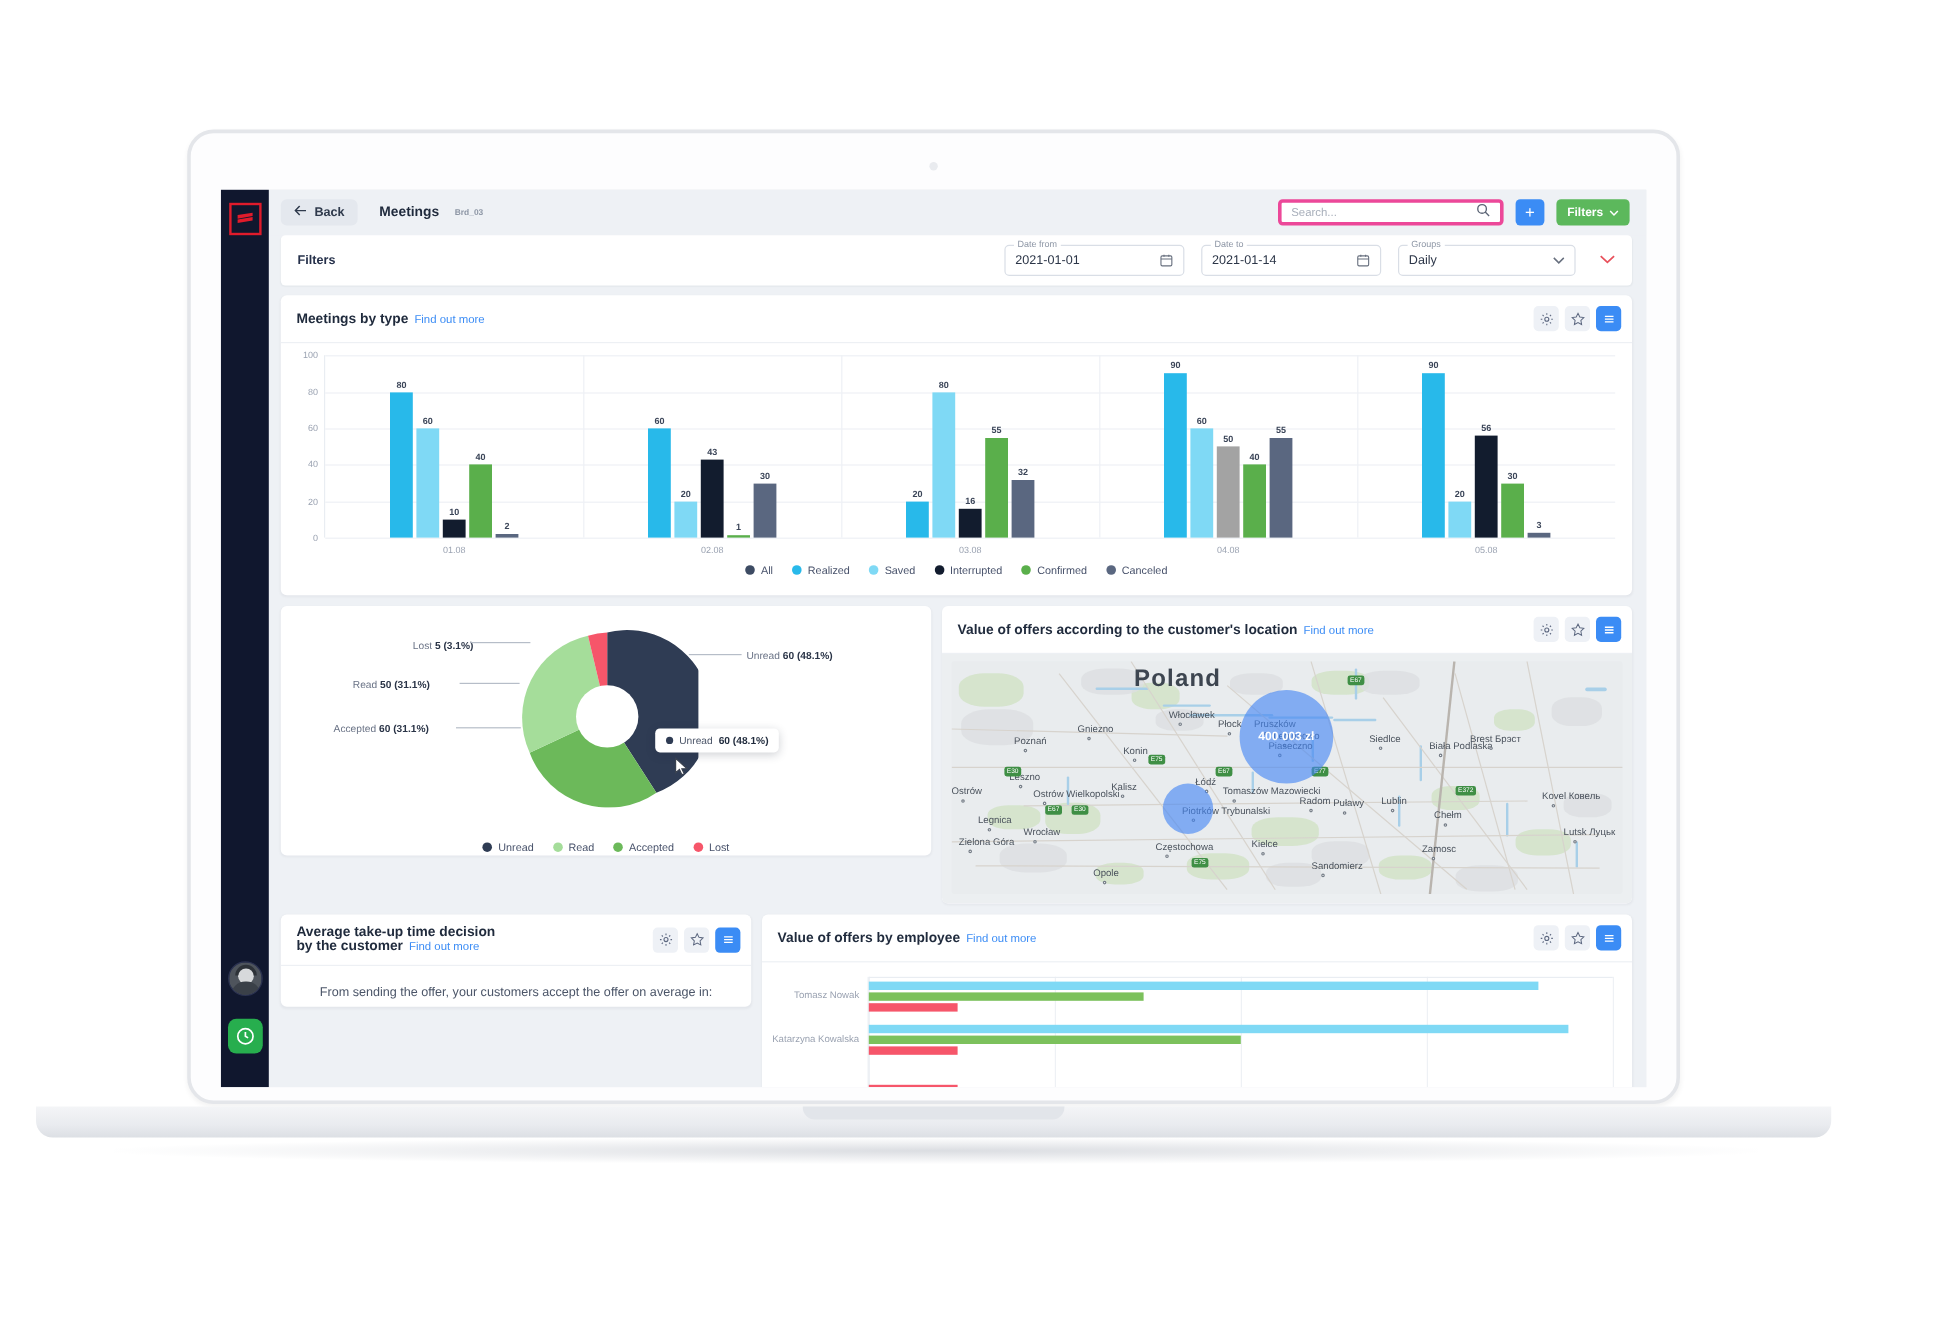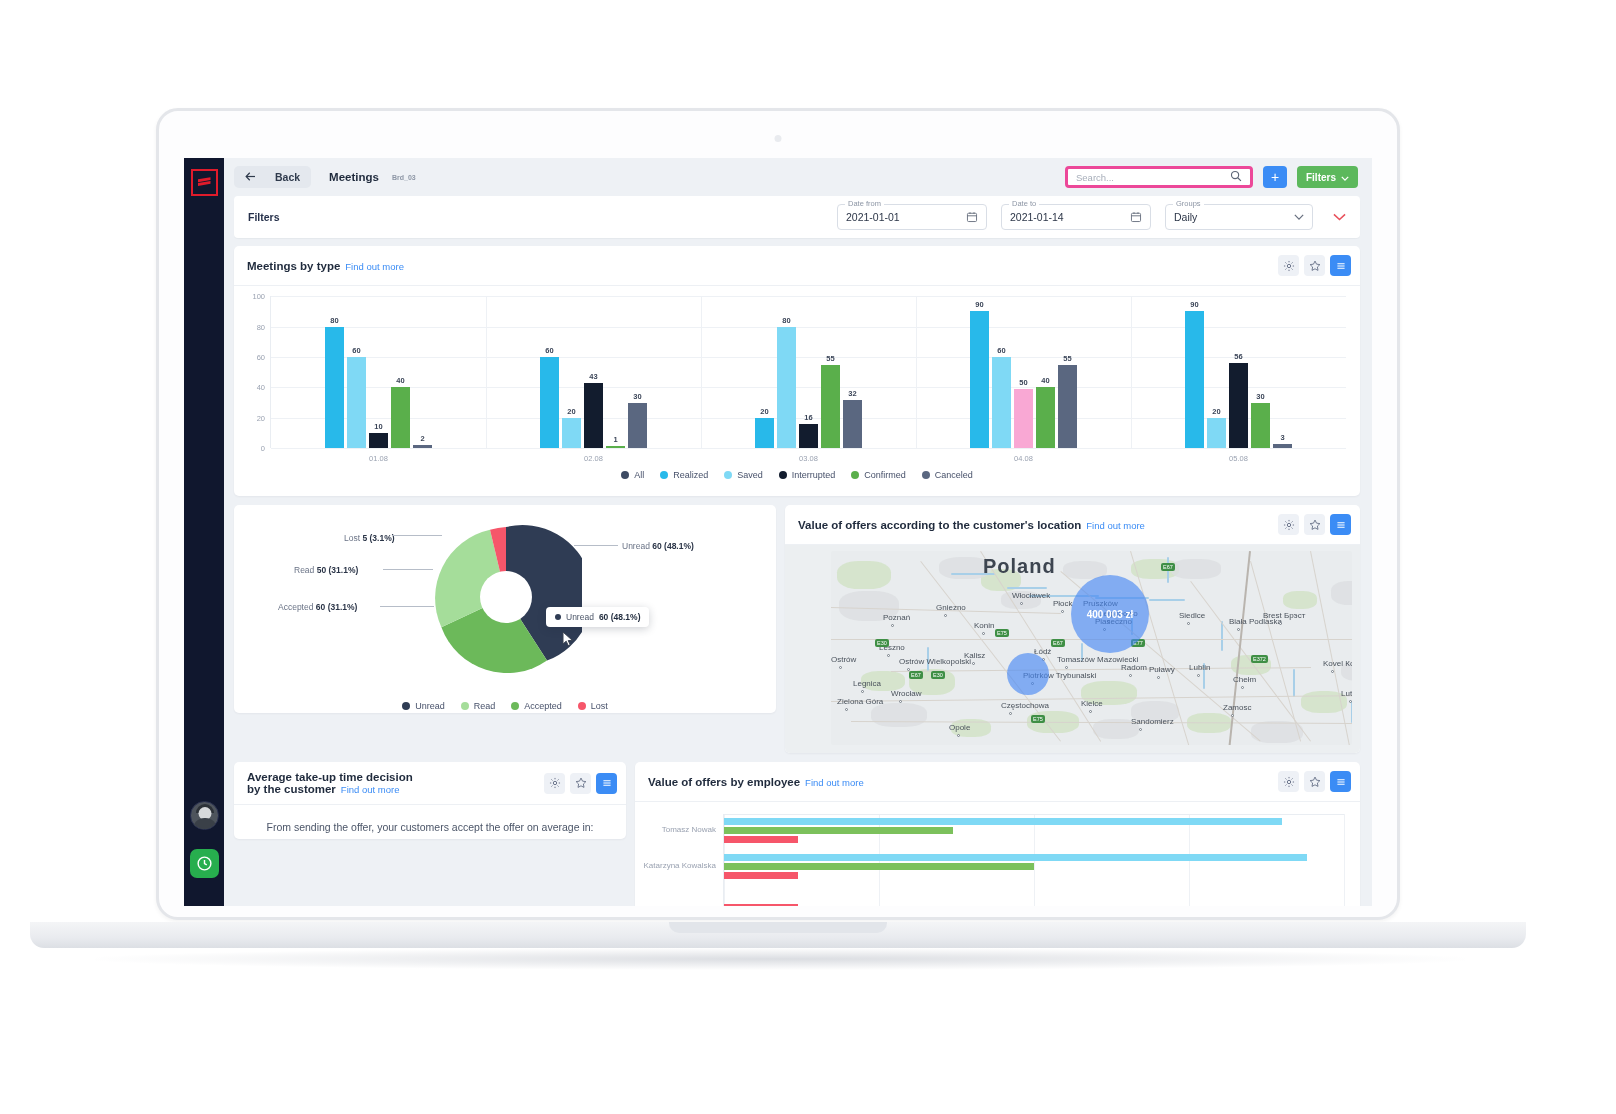--- a/index.html
+++ b/index.html
@@ -88,21 +88,21 @@
 
   
   .main{ flex:1; background:#eef1f5; display:flex; flex-direction:column; overflow:hidden; }
 
   
   .topbar{
     height:38px; flex:0 0 38px; background:#eef1f5;
     display:flex; align-items:center; padding: 0 14px 0 10px; gap:10px;
   }
   .back-btn{
-    display:flex; align-items:flex-end; gap:19px;
+    display:flex; align-items:flex-end; gap:6px;
     background:#e4e8ee; color:#2f3a4c; border:none; border-radius:5px;
     padding:5px 11px; font-size:10.5px; font-weight:600; cursor:pointer;
     font-family:"Liberation Sans", sans-serif;
   }
   .page-title{ font-size:11.5px; font-weight:700; color:#1f2a3c; margin-left:8px; }
   .page-subtitle{ font-size:7px; color:#8d96a5; margin-left:3px; font-weight:600;}
   .topbar-spacer{flex:1;}
   .search-wrap{
     position:relative; width:188px; height:22px;
     background:#fff; border:3px solid #ec4899; border-radius:4px;
@@ -215,21 +215,21 @@
   .leader{ position:absolute; background:#b6bdc8; height:1px; }
   .tooltip{
     position:absolute; background:#fff; border-radius:4px; padding:5px 9px;
     box-shadow:0 2px 8px rgba(30,40,60,.22); font-size:8.5px; color:#4b5568;
     display:flex; align-items:center; gap:5px; white-space:nowrap;
   }
   .tooltip b{ color:#1f2a3c; }
 
   
   .map-body{ height:208px; position:relative; overflow:hidden; background:#eceff1; }
-  .map-canvas{ position:absolute; inset:6px 8px 8px 8px; overflow:hidden; border-radius:2px;margin-left:38px;}
+  .map-canvas{ position:absolute; inset:6px 8px 8px 8px; overflow:hidden; border-radius:2px;}
   .map-label{ position:absolute; font-size:7px; color:#5d6773; white-space:nowrap; }
   .map-label.big{ font-size:20px; font-weight:700; color:#3d4550; letter-spacing:1px; }
   .map-label.city{ font-size:8px; color:#4a525c; }
   .map-road{ position:absolute; background:#d7d3cd; height:1.2px; transform-origin:0 0; }
   .map-water{ position:absolute; background:#a8cfe8; }
   .map-green{ position:absolute; background:#cfe2c2; border-radius:40%; opacity:.75;}
   .map-gray{ position:absolute; background:#dcdfe1; border-radius:40%; opacity:.8;}
   .hwy{
     position:absolute; background:#3f8f45; color:#fff; font-size:5.5px;
     border-radius:2px; padding:0 2px; line-height:8px; height:8px;
@@ -477,21 +477,21 @@
                     </div>
                     <div class="xlab">03.08</div>
                   </div>
                   <div class="bgroup">
                     <div class="bar" style="height: 136.8px; background: rgb(40, 185, 234);">
                       <span class="v">90</span>
                     </div>
                     <div class="bar" style="height: 91.2px; background: rgb(127, 217, 245);">
                       <span class="v">60</span>
                     </div>
-                    <div class="bar" style="height: 59px; background: #f9a8d4;">
+                    <div class="bar" style="height: 76px; background: #a3a3a3;">
                       <span class="v">50</span>
                     </div>
                     <div class="bar" style="height: 60.8px; background: rgb(90, 175, 75);">
                       <span class="v">40</span>
                     </div>
                     <div class="bar" style="height: 83.6px; background: rgb(90, 103, 128);">
                       <span class="v">55</span>
                     </div>
                     <div class="xlab">04.08</div>
                   </div>

